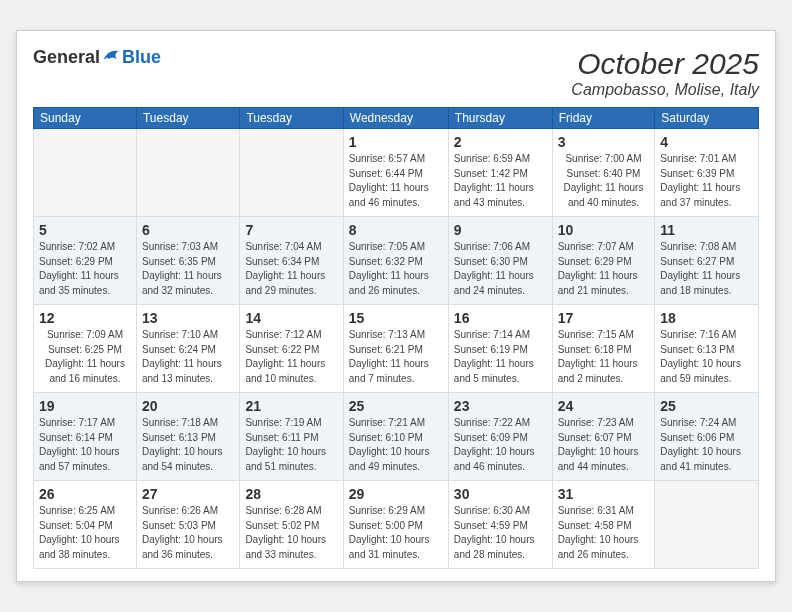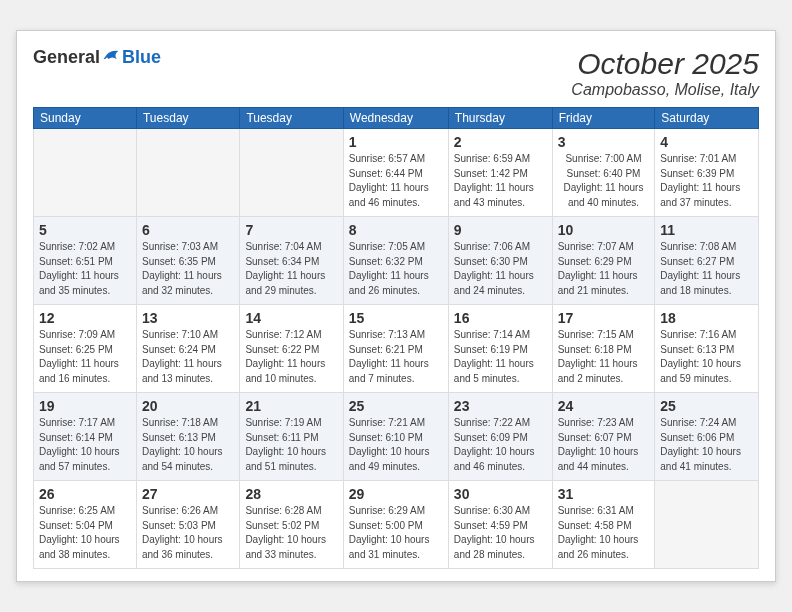--- a/index.html
+++ b/index.html
@@ -166,21 +166,21 @@
             <div class="day-number">4</div>
             <div class="day-info" style="white-space: pre-line;">Sunrise: 7:01 AM
 Sunset: 6:39 PM
 Daylight: 11 hours and 37 minutes.</div>
           </td>
         </tr>
         <tr class="row-even">
           <td>
             <div class="day-number">5</div>
             <div class="day-info" style="white-space: pre-line;">Sunrise: 7:02 AM
-Sunset: 6:51 PM
+Sunset: 6:29 PM
 Daylight: 11 hours and 35 minutes.</div>
           </td>
           <td>
             <div class="day-number">6</div>
             <div class="day-info" style="white-space: pre-line;">Sunrise: 7:03 AM
 Sunset: 6:35 PM
 Daylight: 11 hours and 32 minutes.</div>
           </td>
           <td>
             <div class="day-number">7</div>
@@ -209,21 +209,21 @@
           <td>
             <div class="day-number">11</div>
             <div class="day-info" style="white-space: pre-line;">Sunrise: 7:08 AM
 Sunset: 6:27 PM
 Daylight: 11 hours and 18 minutes.</div>
           </td>
         </tr>
         <tr class="row-odd">
           <td>
             <div class="day-number">12</div>
-            <div class="day-info" style="white-space: pre-line;">Sunrise: 7:09 AM
+            <div class="day-info" style="white-space: pre-line; text-align: center;">Sunrise: 7:09 AM
 Sunset: 6:25 PM
 Daylight: 11 hours and 16 minutes.</div>
           </td>
           <td>
             <div class="day-number">13</div>
             <div class="day-info" style="white-space: pre-line;">Sunrise: 7:10 AM
 Sunset: 6:24 PM
 Daylight: 11 hours and 13 minutes.</div>
           </td>
           <td>

